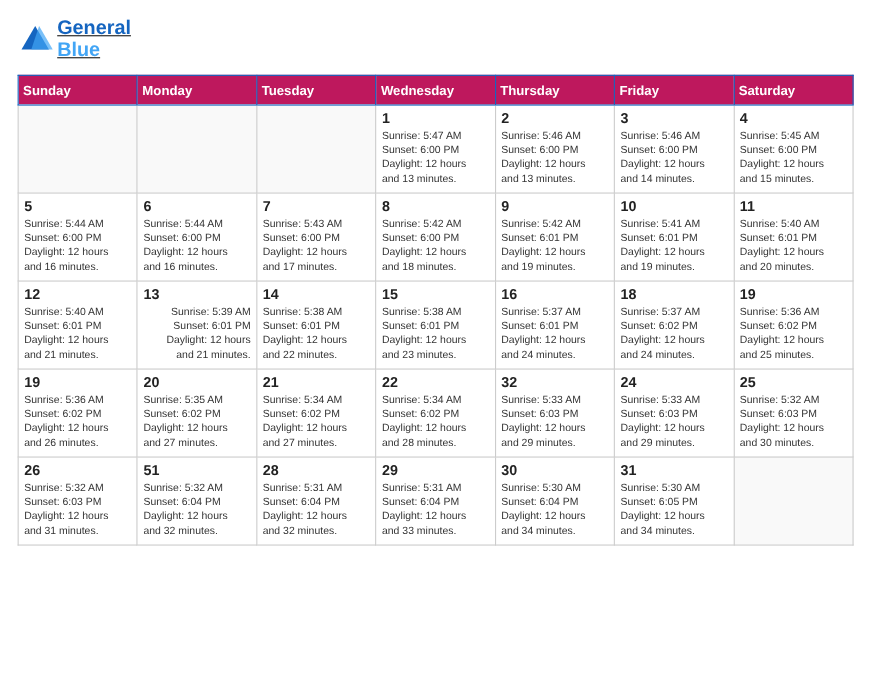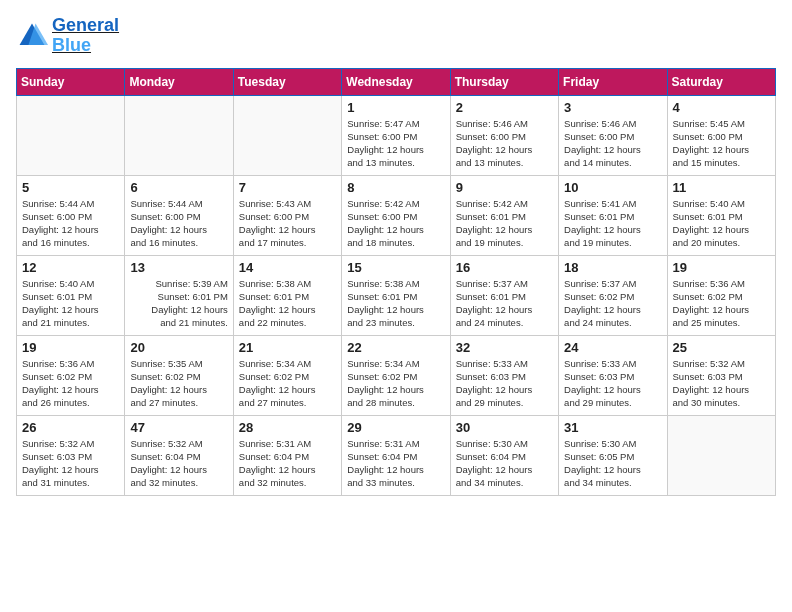--- a/index.html
+++ b/index.html
@@ -307,21 +307,21 @@
       </tr>
       <tr>
         <td>
           <span class="day-num">26</span>
           <div class="day-info" style="white-space: pre-line;">Sunrise: 5:32 AM
 Sunset: 6:03 PM
 Daylight: 12 hours
 and 31 minutes.</div>
         </td>
         <td>
-          <span class="day-num">47</span>
+          <span class="day-num">51</span>
           <div class="day-info" style="white-space: pre-line;">Sunrise: 5:32 AM
 Sunset: 6:04 PM
 Daylight: 12 hours
 and 32 minutes.</div>
         </td>
         <td>
           <span class="day-num">28</span>
           <div class="day-info" style="white-space: pre-line;">Sunrise: 5:31 AM
 Sunset: 6:04 PM
 Daylight: 12 hours

